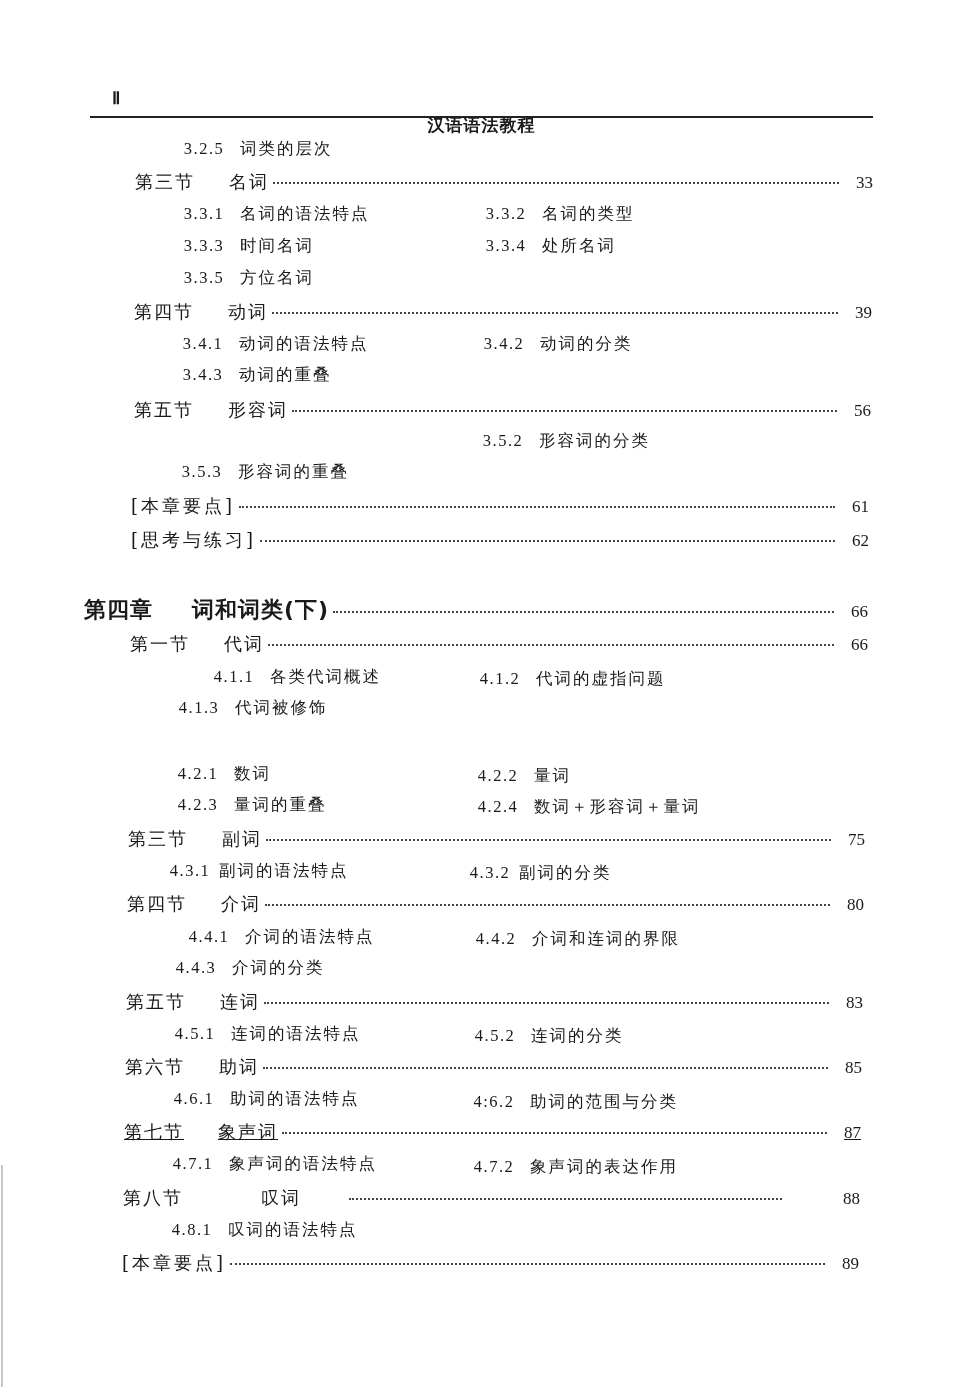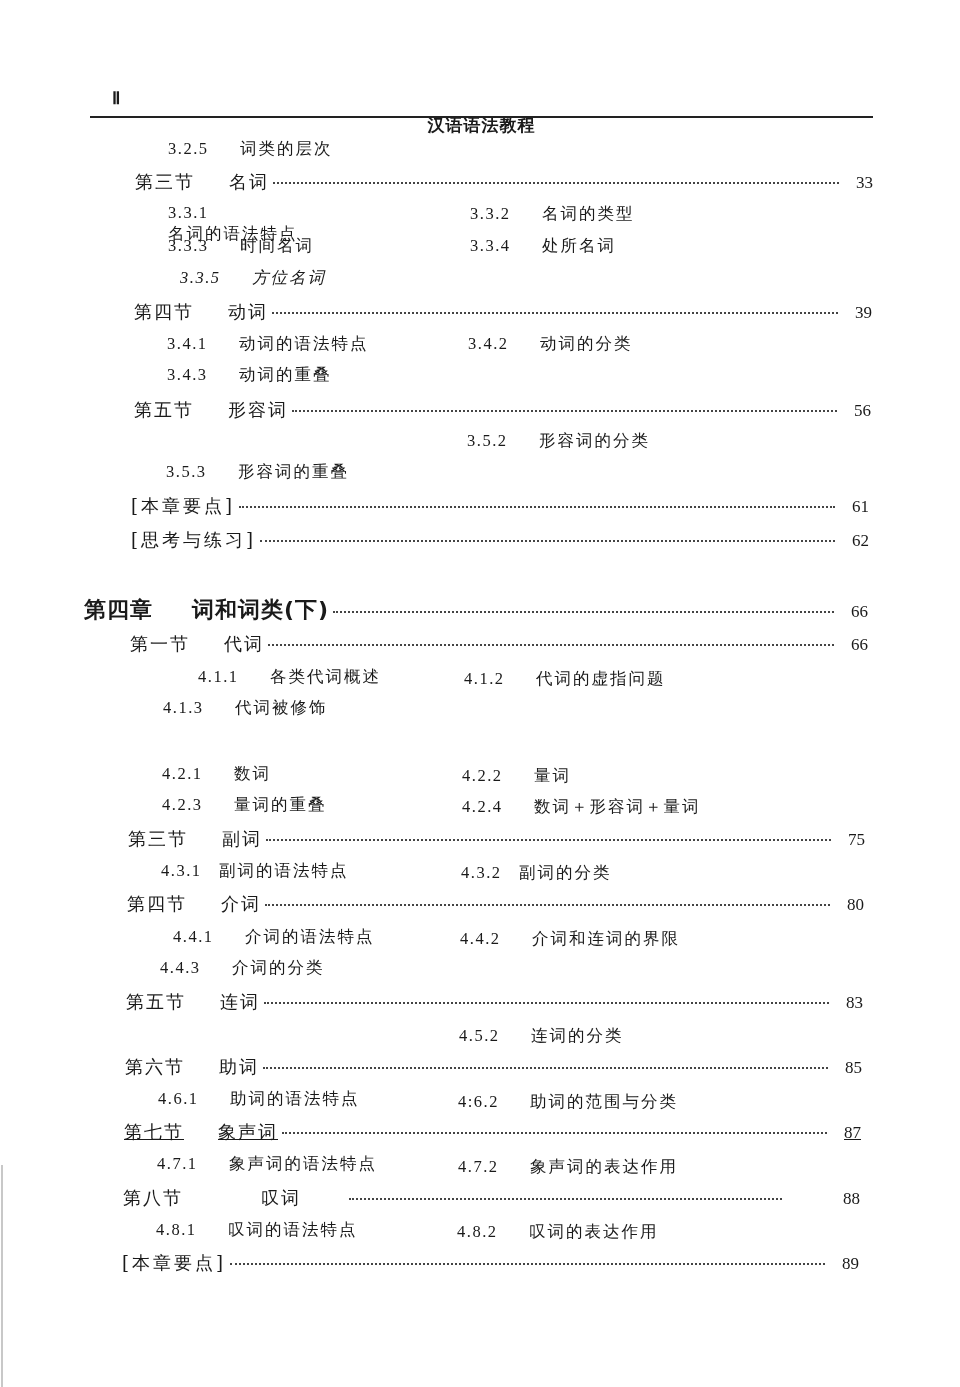--- a/index.html
+++ b/index.html
@@ -24,21 +24,21 @@
     position: absolute; left: 0; right: 0; top: 3px; text-align: center;
     font-size: 17px; font-weight: bold; letter-spacing: 1px;
     font-family: "DejaVu Sans", sans-serif;
     margin-top: 27px;
   }
   .header .rule {
     position: absolute; left: 0; right: 0; top: 32px; height: 2px; background: #222;
   }
   .row { position: absolute; height: 28px; display: flex; align-items: baseline; white-space: nowrap; }
   .sub { font-size: 16.5px; letter-spacing: 2px; }
-  .sub .num { font-family: "Liberation Serif", serif; display: inline-block; width: 72px; letter-spacing: 1.5px; }
+  .sub .num { font-family: "Liberation Serif", serif; display: inline-block; width: 72px; letter-spacing: 1.5px; text-align: center; }
   .sec { font-size: 18px; letter-spacing: 2px; }
   .sec .lbl { display: inline-block; width: 94px; }
   .sec .nm { }
   .leader {
     flex: 1; margin: 0 6px 0 4px;
     border-bottom: 2px dotted #444; height: 0; position: relative; top: -4px;
   }
   .pg { font-family: "Liberation Serif", serif; font-size: 17px; width: 28px; text-align: right; letter-spacing: 0; }
   .chap { font-size: 22px; font-weight: bold; letter-spacing: 1px; font-family: "DejaVu Sans", sans-serif; }
   .chap .lbl { display: inline-block; width: 108px; }
@@ -61,37 +61,37 @@
     <span class="num">3.2.5</span>
     <span>词类的层次</span>
   </div>
 
   <div class="row sec" style="left:135px; top:170px; width:738px;">
     <span class="lbl">第三节</span>
     <span class="nm">名词</span>
     <span class="leader"></span>
     <span class="pg">33</span>
   </div>
-  <div class="row sub" style="left:168px; top:203px;flex-direction:column;">
+  <div class="row sub" style="left:168px; top:203px;">
       <span class="num">3.3.1</span>
       <span>名词的语法特点</span>
     </div>
   <div class="row sub" style="left:470px; top:203px;">
       <span class="num">3.3.2</span>
       <span>名词的类型</span>
     </div>
   <div class="row sub" style="left:168px; top:235px;">
       <span class="num">3.3.3</span>
       <span>时间名词</span>
     </div>
   <div class="row sub" style="left:470px; top:235px;">
       <span class="num">3.3.4</span>
       <span>处所名词</span>
     </div>
-  <div class="row sub" style="left:180px; top:267px;font-style:italic;">
+  <div class="row sub" style="left:168px; top:267px;">
       <span class="num">3.3.5</span>
       <span>方位名词</span>
     </div>
 
   <div class="row sec" style="left:134px; top:300px; width:738px;">
     <span class="lbl">第四节</span>
     <span class="nm">动词</span>
     <span class="leader"></span>
     <span class="pg">39</span>
   </div>
@@ -210,20 +210,24 @@
       <span class="num">4.4.3</span>
       <span>介词的分类</span>
     </div>
 
   <div class="row sec" style="left:126px; top:990px; width:737px;">
     <span class="lbl">第五节</span>
     <span class="nm">连词</span>
     <span class="leader"></span>
     <span class="pg">83</span>
   </div>
+  <div class="row sub" style="left:159px; top:1023px;">
+      <span class="num">4.5.1</span>
+      <span>连词的语法特点</span>
+    </div>
   <div class="row sub" style="left:459px; top:1025px;">
       <span class="num">4.5.2</span>
       <span>连词的分类</span>
     </div>
 
   <div class="row sec" style="left:125px; top:1055px; width:737px;">
     <span class="lbl">第六节</span>
     <span class="nm">助词</span>
     <span class="leader"></span>
     <span class="pg">85</span>
@@ -255,23 +259,19 @@
   <div class="row sec" style="left:123px; top:1186px; width:737px;gap:44px;">
     <span class="lbl">第八节</span>
     <span class="nm">叹词</span>
     <span class="leader"></span>
     <span class="pg">88</span>
   </div>
   <div class="row sub" style="left:156px; top:1219px;">
       <span class="num">4.8.1</span>
       <span>叹词的语法特点</span>
     </div>
-  <div class="row sub" style="left:457px; top:1221px;">
-      <span class="num">4.8.2</span>
-      <span>叹词的表达作用</span>
-    </div>
 
   <div class="row bracket" style="left:122px; top:1251px; width:737px;">
     <span>[本章要点]</span>
     <span class="leader"></span>
     <span class="pg">89</span>
   </div>
 </div>
 
 </body></html>

